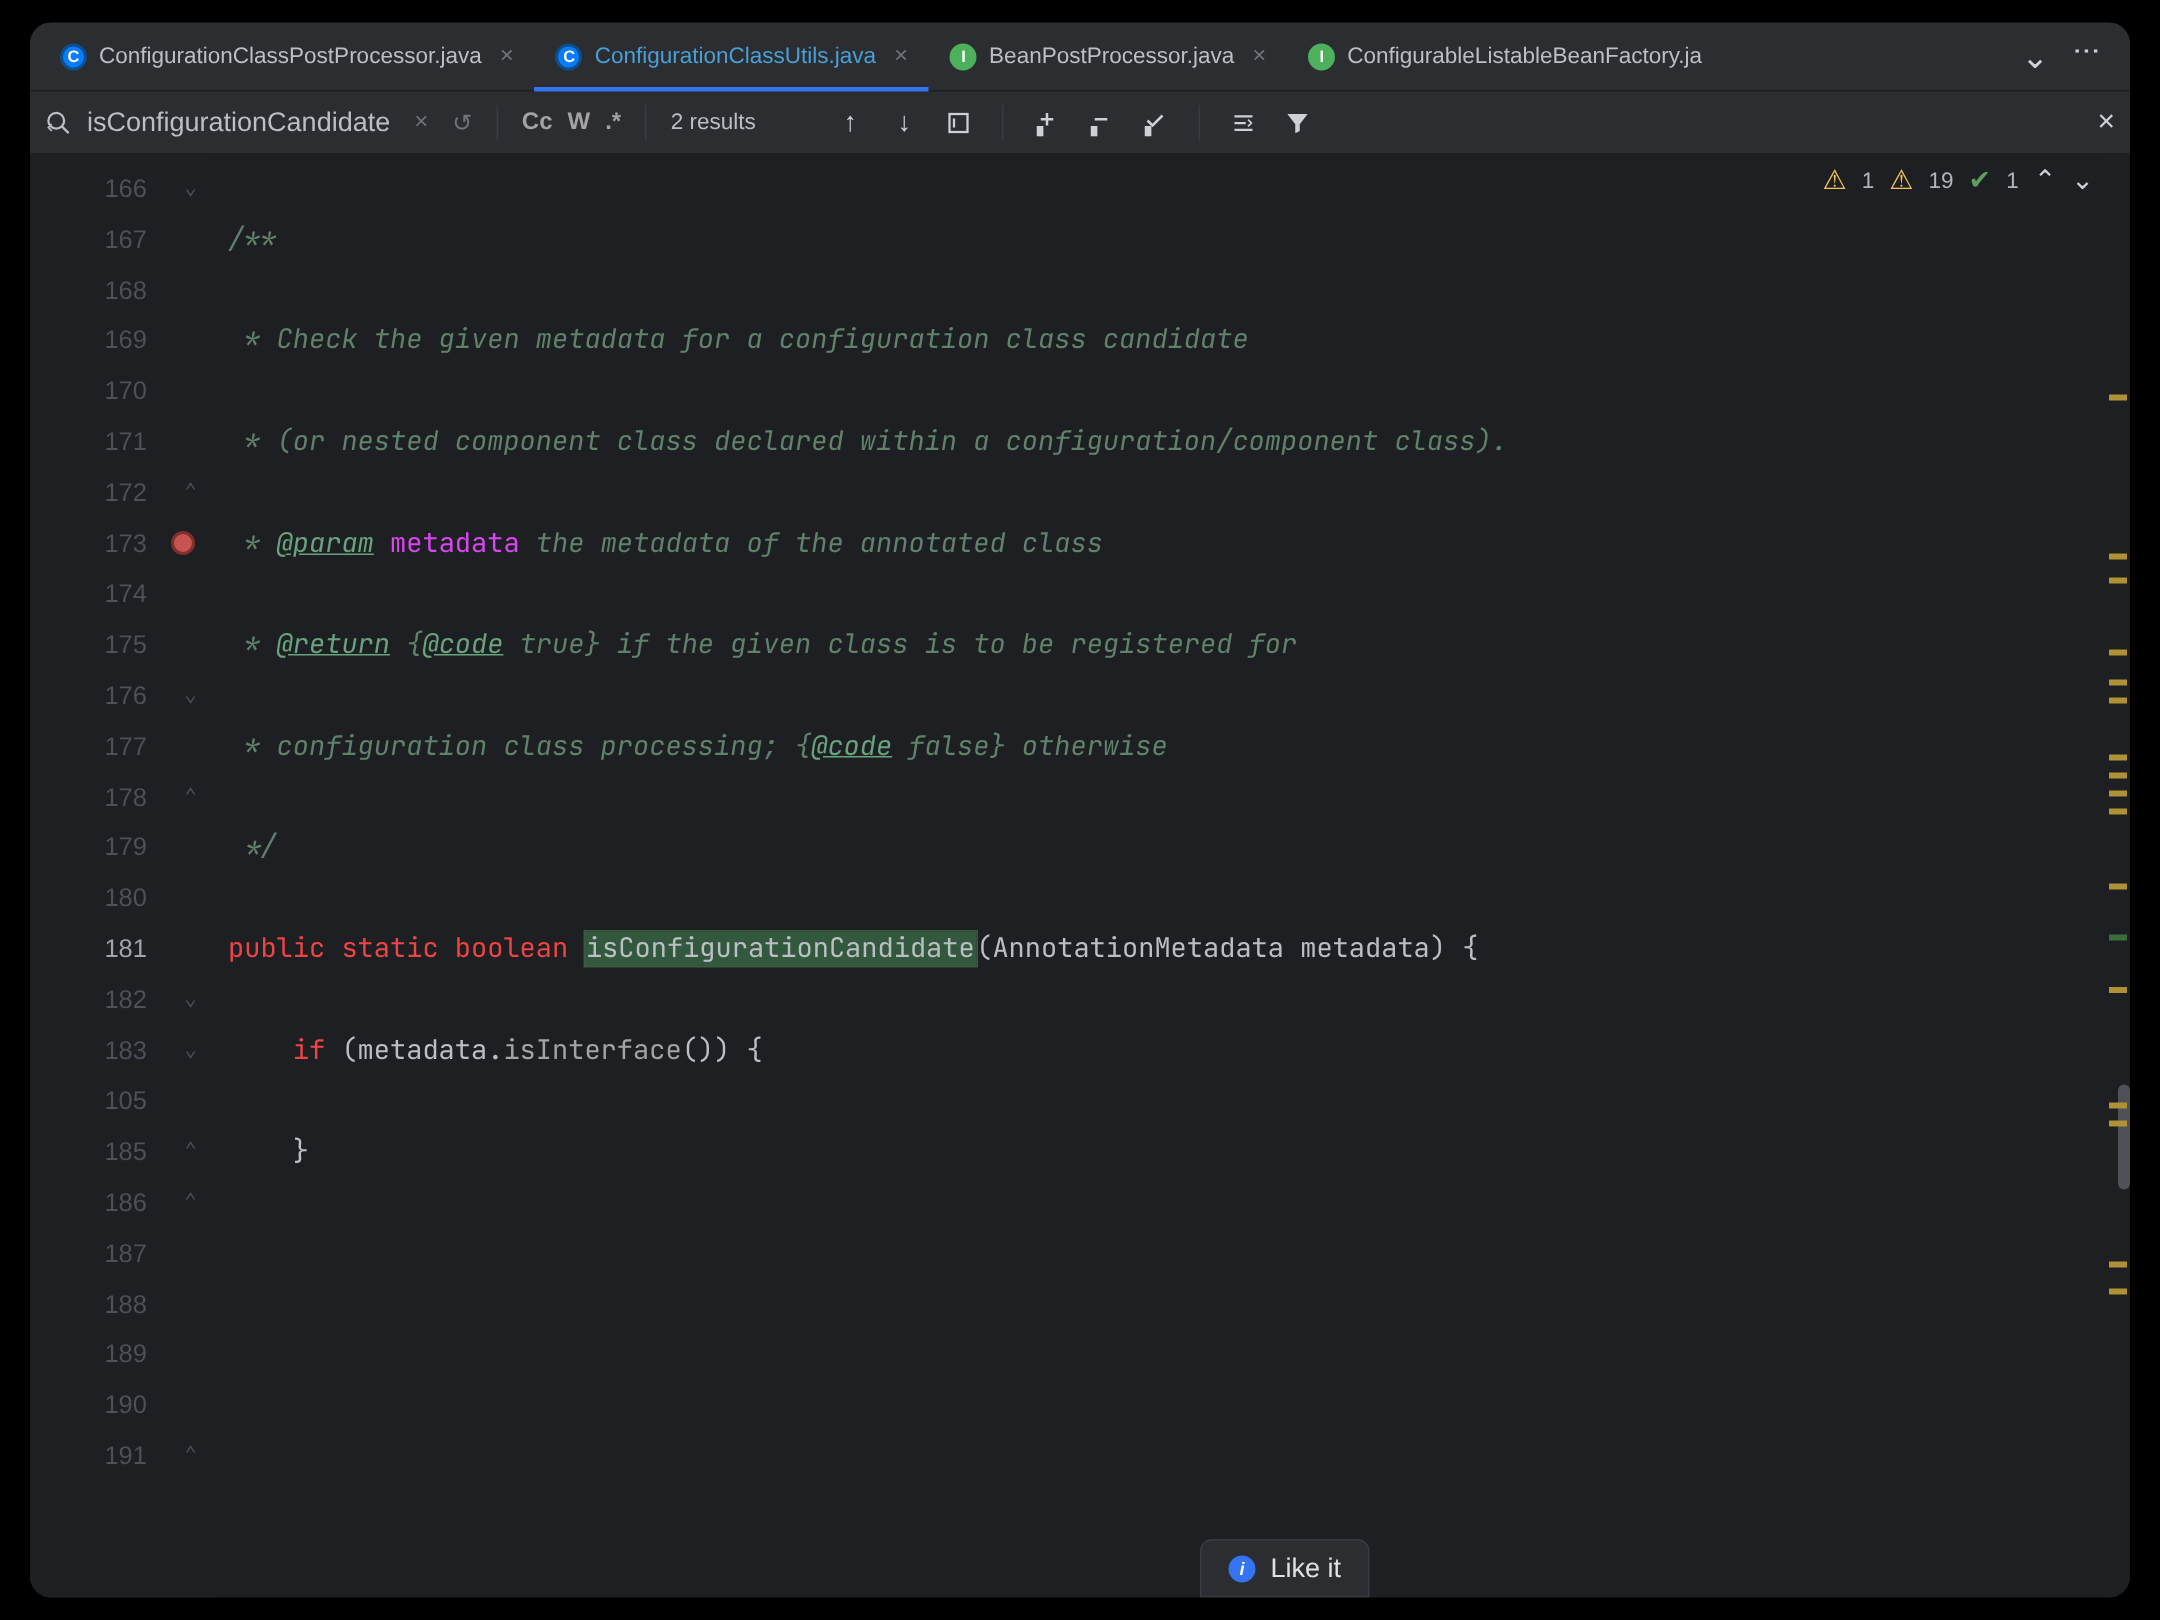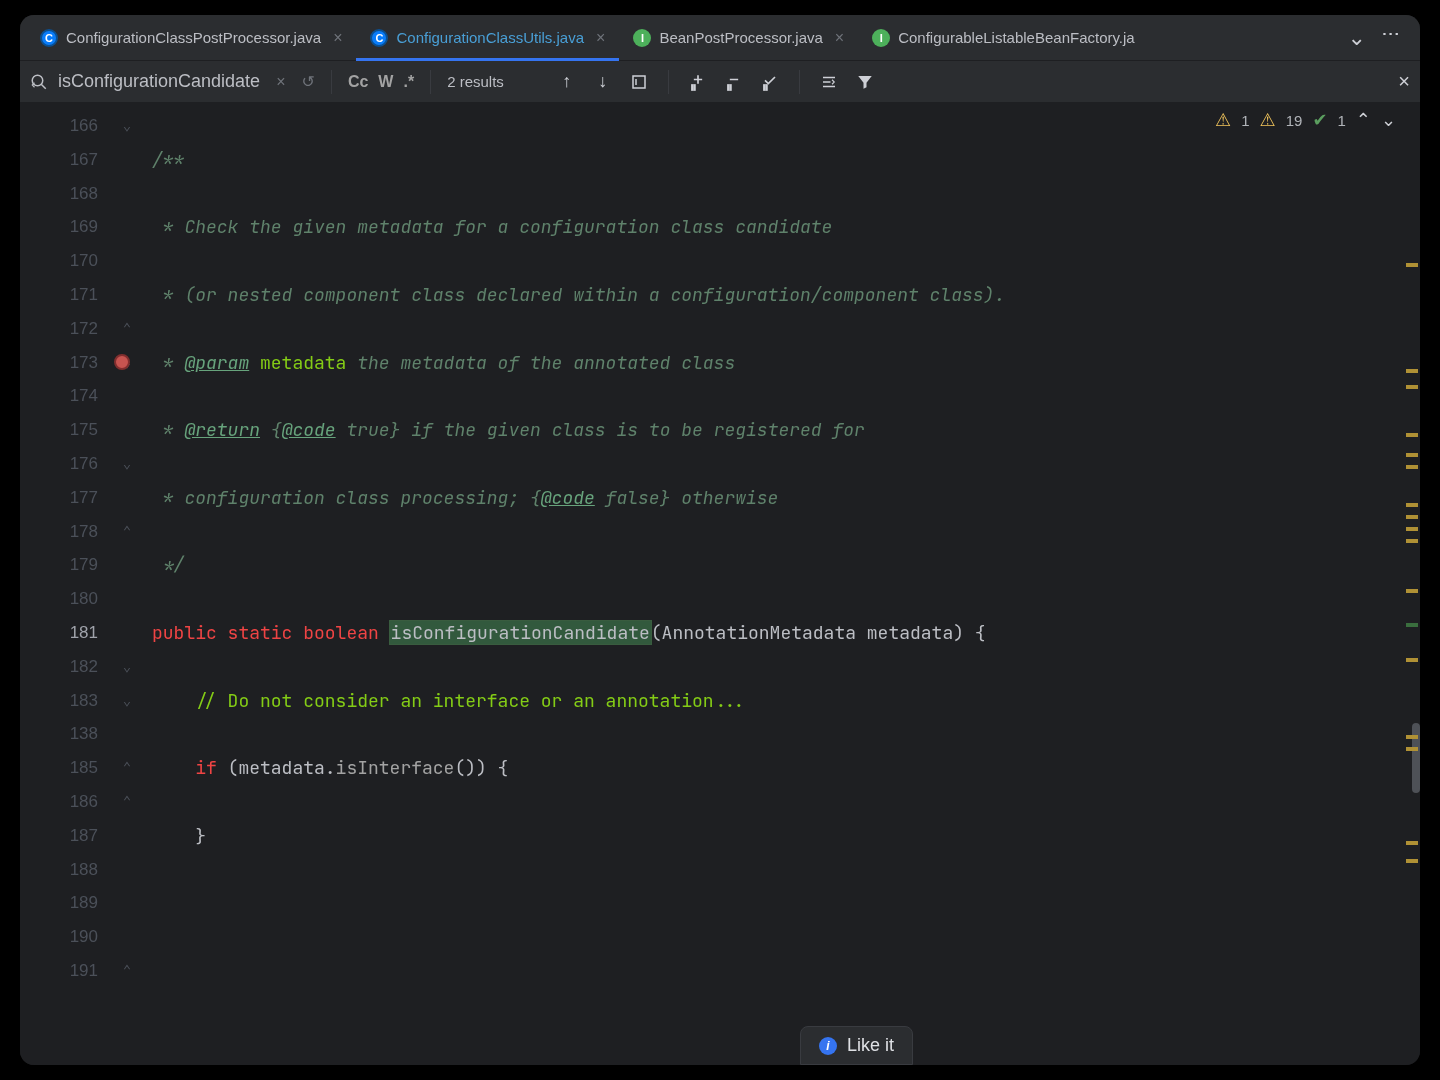--- a/index.html
+++ b/index.html
@@ -34,21 +34,21 @@
 .gutter .ln { padding-right:14px; position:relative; }
 .gutter .ln.current { color:#a0a3ab; }
 .gutter .bp { position:absolute; right:-18px; top:50%; transform:translateY(-50%); width:16px; height:16px; border-radius:50%; background:#c75450; border:2px solid #812e2e; }
 .fold { width:30px; background:#1e1f22; padding-top:6px; line-height:33.8px; text-align:center; color:#4b5059; font-size:14px; font-family:monospace; }
 .fold .f { height:33.8px; display:flex; align-items:center; justify-content:center; }
 .code { flex:1; padding:6px 0 0 10px; font-family:"JetBrains Mono","Fira Code",Consolas,monospace; font-size:18px; line-height:33.8px; white-space:pre; color:#bcbec4; position:relative; }
 .line { height:33.8px; }
 .kw { color:#ef4444; }
 .doc { color:#5f826b; font-style:italic; }
 .doctag { color:#67a37c; text-decoration:underline; font-style:italic; }
-.cmt { color:#84cc16;text-align:center; }
+.cmt { color:#d946ef;text-align:center; }
 .cmtbox { background:#37523b; color:#b9d9bd; padding:1px 5px; font-style:normal; }
 .cmtgrn { color:#6aab73; }
 .call { color:#a3a3a3;text-align:right; }
 .punct { color:#bcbec4; }
 .match { background:#32593d; outline:1px solid #395c3f; color:#bcbec4; padding:0 1px; }
 
 .insp { position:absolute; top:6px; right:24px; display:flex; align-items:center; gap:10px; color:#b0b3b8; font-size:15px; z-index:5; }
 .insp .warn { color:#f2c55c; font-size:18px; }
 .insp .ok { color:#5b9e5f; font-size:18px; }
 .insp .navbtn { color:#ced0d6; font-size:18px; }
@@ -182,21 +182,21 @@
         <div class="ln">174</div>
         <div class="ln">175</div>
         <div class="ln">176</div>
         <div class="ln">177</div>
         <div class="ln">178</div>
         <div class="ln">179</div>
         <div class="ln">180</div>
         <div class="ln current">181</div>
         <div class="ln">182</div>
         <div class="ln">183</div>
-        <div class="ln">138</div>
+        <div class="ln">105</div>
         <div class="ln">185</div>
         <div class="ln">186</div>
         <div class="ln">187</div>
         <div class="ln">188</div>
         <div class="ln">189</div>
         <div class="ln">190</div>
         <div class="ln">191</div>
       </div>
     <div class="fold" id="foldg">
         <div class="f">⌄</div>
@@ -229,21 +229,20 @@
 
     <div class="code">
 <div class="line"><span class="doc">/**</span></div>
 <div class="line"><span class="doc"> * Check the given metadata for a configuration class candidate</span></div>
 <div class="line"><span class="doc"> * (or nested component class declared within a configuration/component class).</span></div>
 <div class="line"><span class="doc"> * </span><span class="doctag">@param</span><span class="cmt"> metadata</span><span class="doc"> the metadata of the annotated class</span></div>
 <div class="line"><span class="doc"> * </span><span class="doctag">@return</span><span class="doc"> {</span><span class="doctag">@code</span><span class="doc"> true}</span><span class="doc"> if the given class is to be registered for</span></div>
 <div class="line"><span class="doc"> * configuration class processing; {</span><span class="doctag">@code</span><span class="doc"> false}</span><span class="doc"> otherwise</span></div>
 <div class="line"><span class="doc"> */</span></div>
 <div class="line"><span class="kw">public static boolean </span><span class="match">isConfigurationCandidate</span><span class="punct">(AnnotationMetadata metadata) {</span></div>
-<div class="line"><span class="cmt">    // Do not consider an interface or an annotation...</span></div>
 <div class="line"><span>    </span><span class="kw">if </span><span>(metadata.</span><span class="call">isInterface</span><span>()) {</span></div>
 <div class="line"><span class="punct">    }</span></div>
 <div class="line"></div>
 
 
 
 
 
 
 

